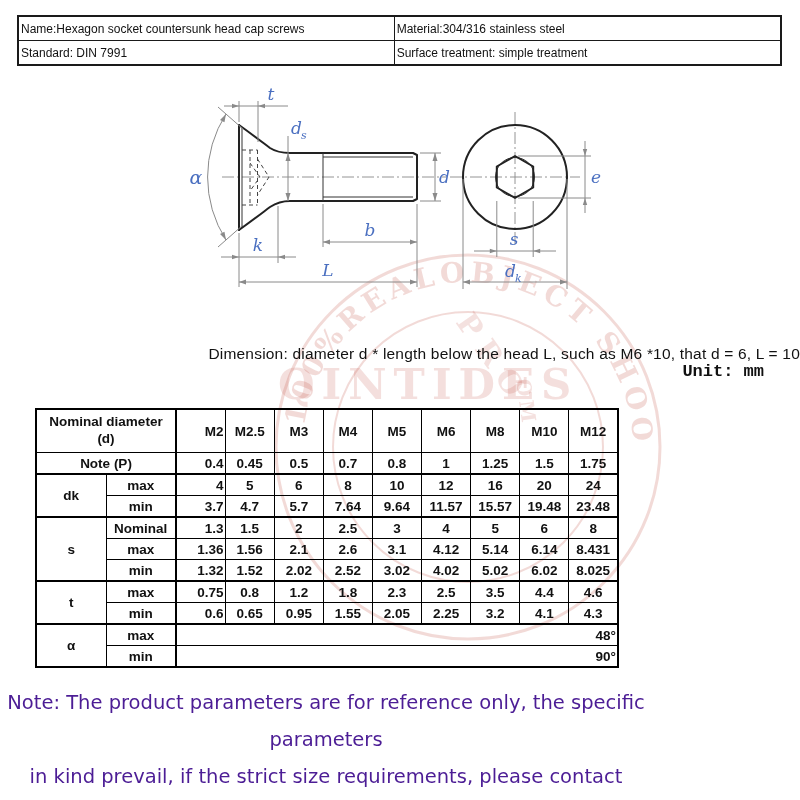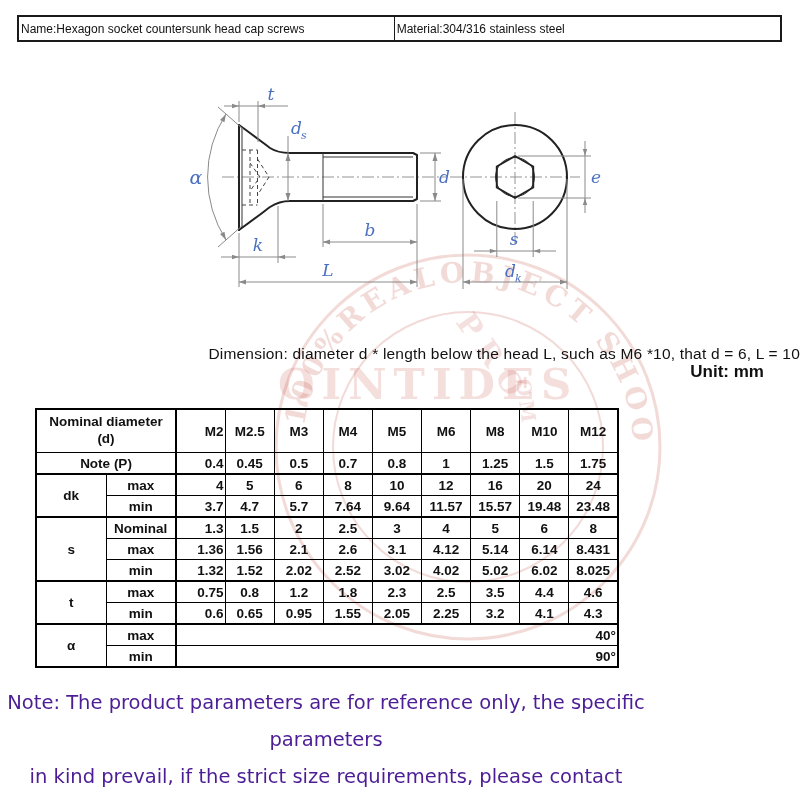--- a/index.html
+++ b/index.html
@@ -32,21 +32,21 @@
   .lblsub{font:italic 11px "DejaVu Serif",serif;fill:#4a6fc0;}
   .lblbig{font:italic 19px "DejaVu Serif",serif;fill:#4a6fc0;}
 
   
   #watermark{left:0;top:0;pointer-events:none;}
   .wm-stroke{stroke:#bf4a3e;fill:none;}
   .wm-text{fill:#bf4a3e;font-family:"DejaVu Serif",serif;font-weight:bold;}
 
   
   #dim-note{left:0;top:345px;width:800px;text-align:right;font-size:15.5px;letter-spacing:0.2px;}
-  #unit-label{right:36px;top:362px;font-size:17px;font-weight:600;}
+  #unit-label{right:36px;top:362px;font-size:17px;font-weight:600;font-family:Liberation Mono, monospace;}
 
   
   #spec-table{
     left:35px;top:408px;width:584px;
     border-collapse:collapse;table-layout:fixed;
     border:2px solid #000;font-size:13.5px;font-weight:bold;
   }
   #spec-table td{
     border:1px solid #000;height:20px;padding:0 1px;text-align:center;vertical-align:middle;
   }
@@ -83,20 +83,24 @@
 
 <table id="info-table" class="abs">
   <colgroup>
       <col style="width:49.3%">
       <col style="width:50.7%">
     </colgroup>
   <tbody>
     <tr>
       <td>Name:Hexagon socket countersunk head cap screws</td>
       <td>Material:304/316 stainless steel</td>
+    </tr>
+    <tr>
+      <td>Standard: DIN 7991</td>
+      <td>Surface treatment: simple treatment</td>
     </tr>
   </tbody>
 </table>
 
 <svg id="drawing" class="abs" width="500" height="230" viewBox="0 0 500 230">
 
   <g>
 
     <path class="cl" d="M72,97 H296"></path>
 
@@ -316,21 +320,21 @@
         <td>1.55</td>
         <td>2.05</td>
         <td>2.25</td>
         <td>3.2</td>
         <td>4.1</td>
         <td>4.3</td>
       </tr>
       <tr class="bt2">
         <td rowspan="2" class="param">α</td>
         <td>max</td>
-        <td colspan="9" class="dl">40°</td>
+        <td colspan="9" class="dl">48°</td>
       </tr>
       <tr>
         <td>min</td>
         <td colspan="9" class="dl">90°</td>
       </tr>
     </tbody>
 </table>
 
 <div id="note" class="abs">
   <div>Note: The product parameters are for reference only, the specific parameters</div>

